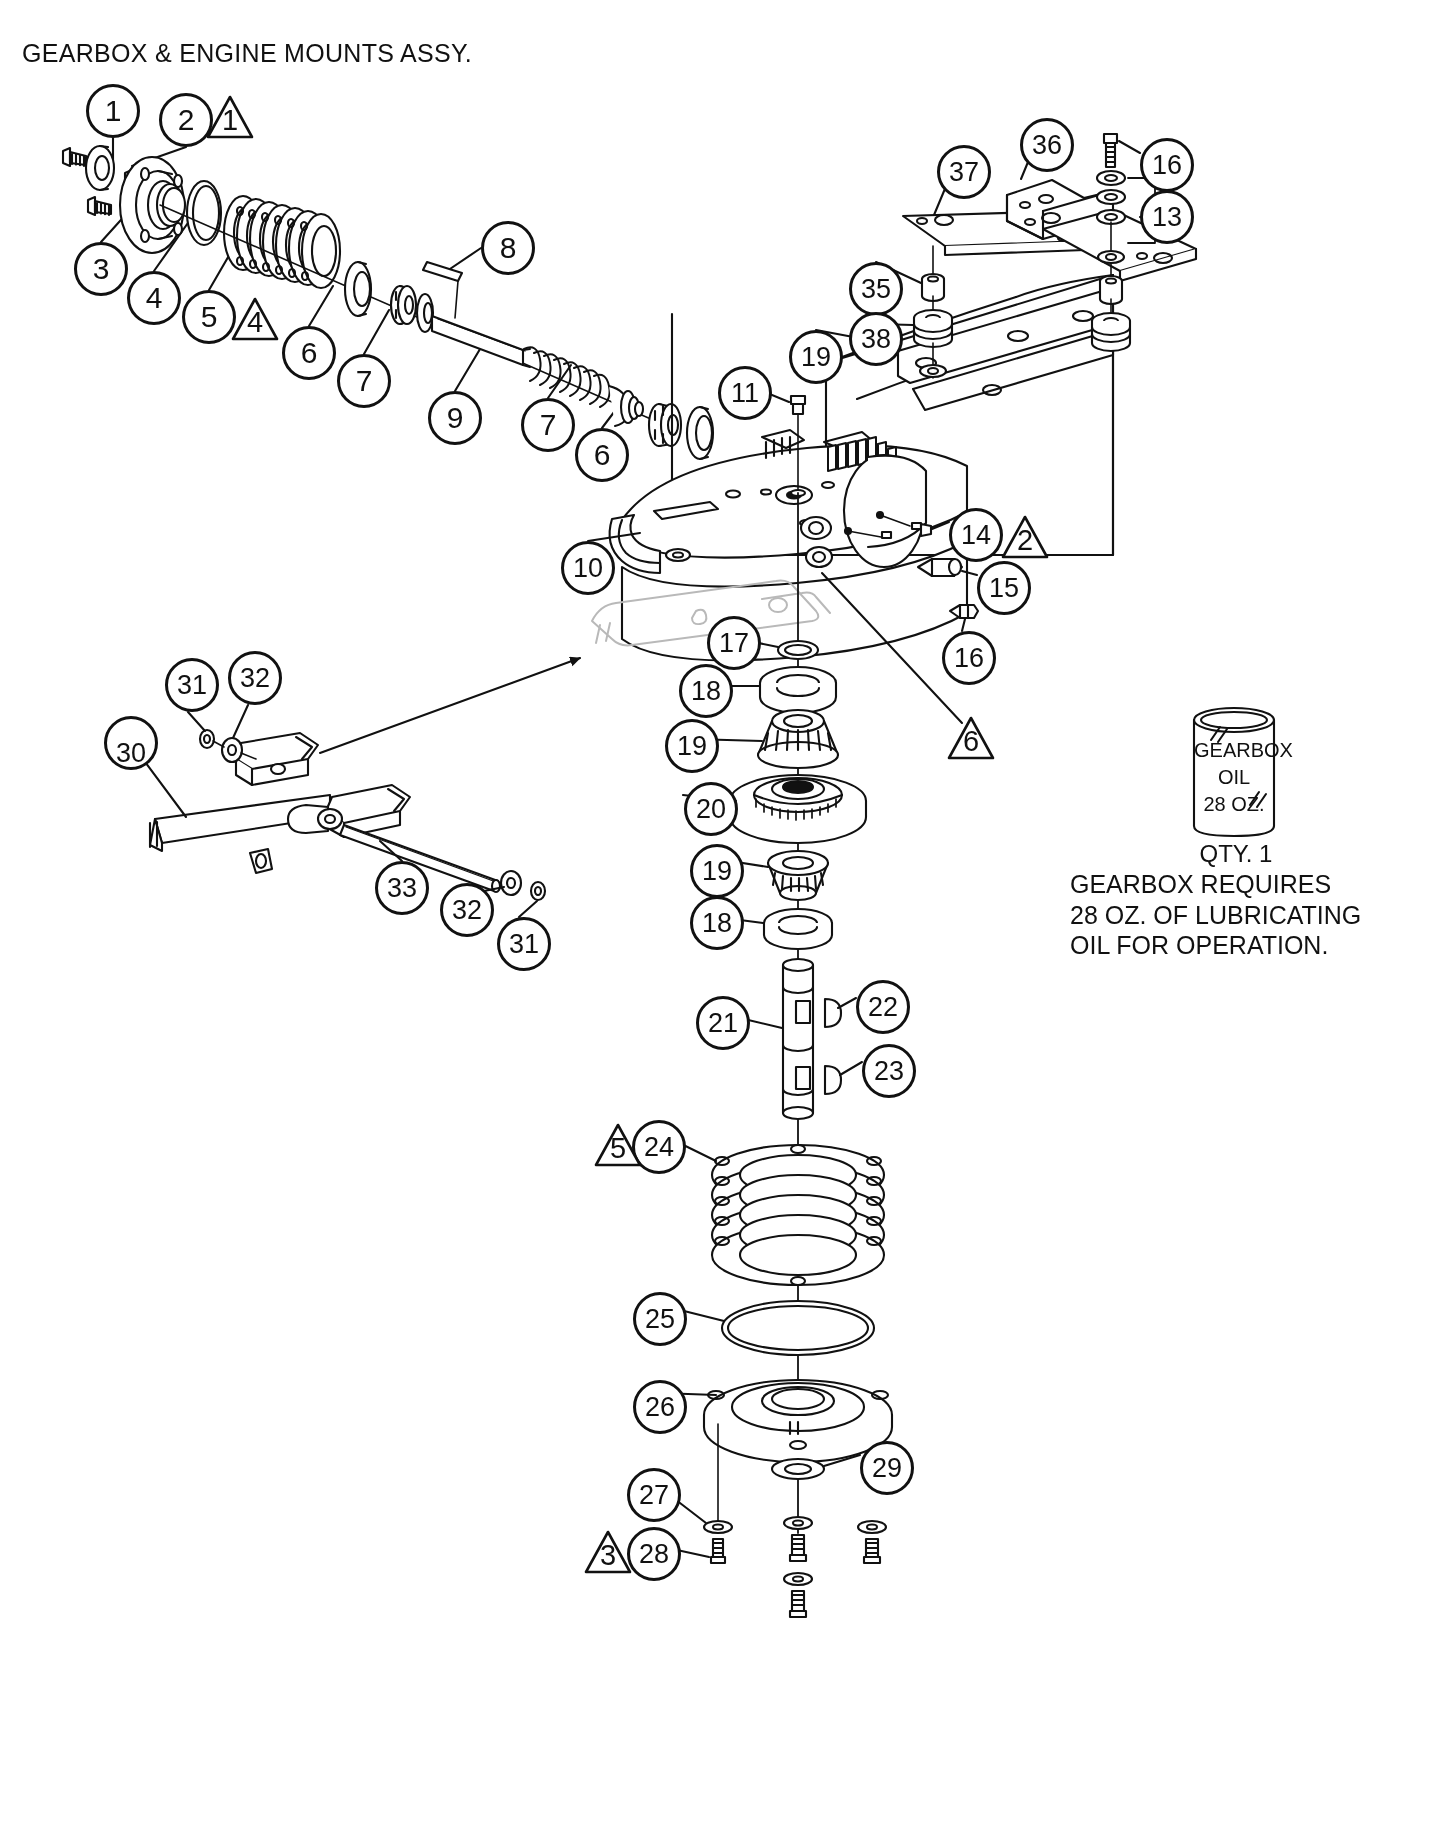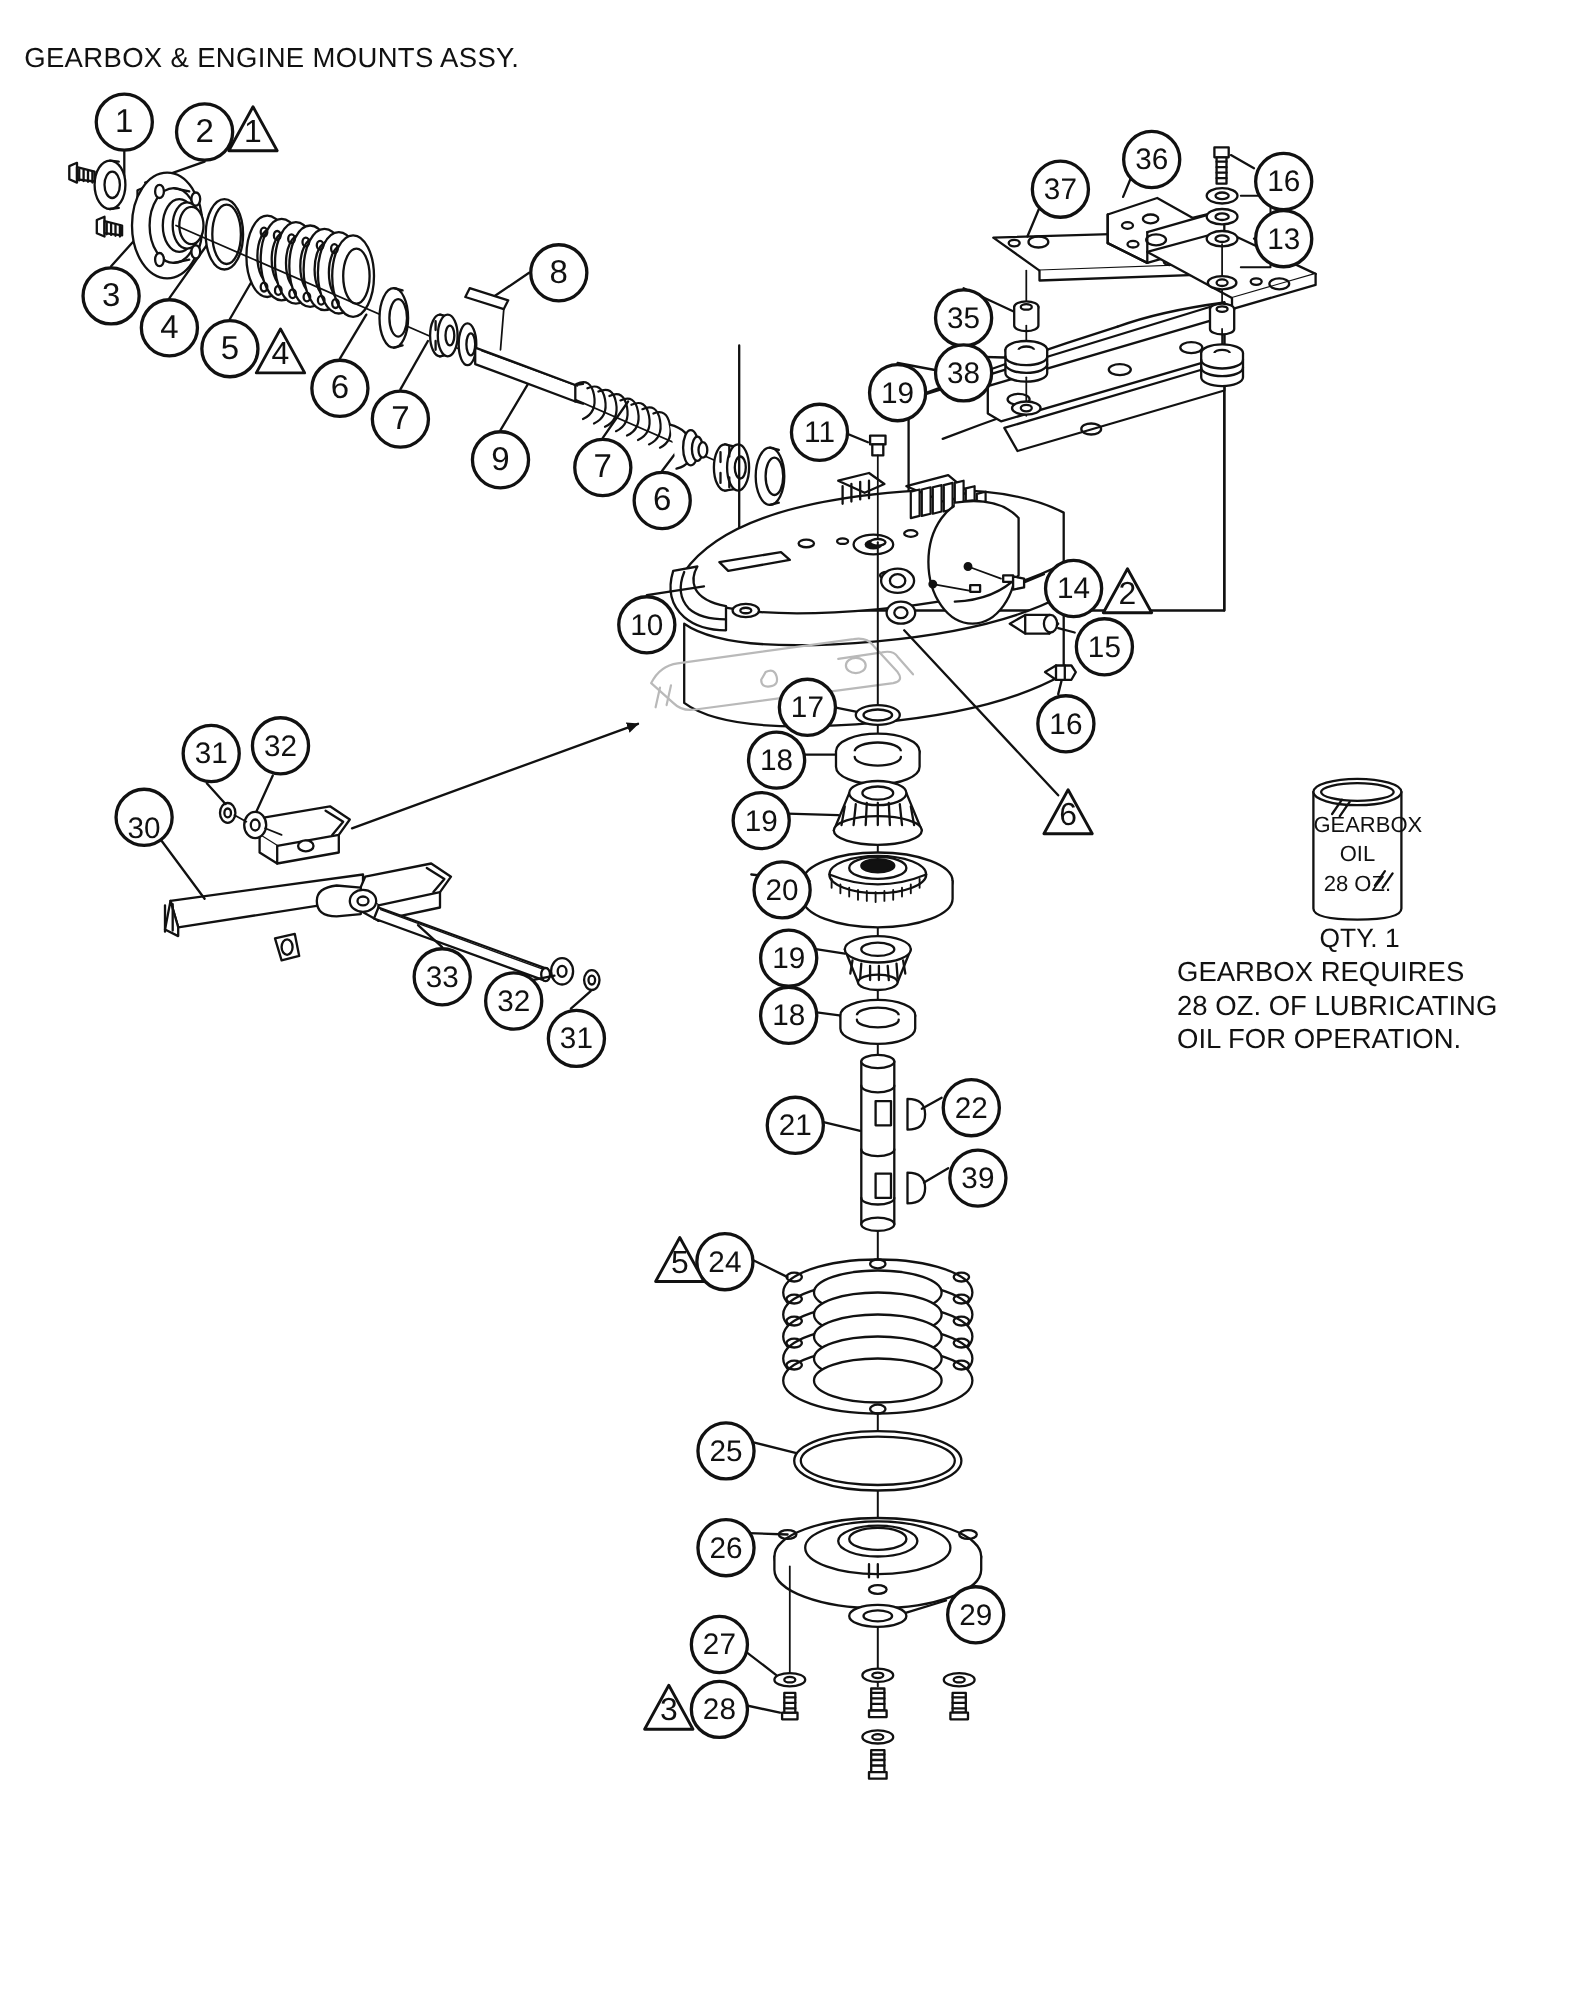--- a/index.html
+++ b/index.html
@@ -666,21 +666,21 @@
   <div class="bal s" style="left:690px;top:863px;width:54px;height:54px;">
       <span>18</span>
     </div>
   <div class="bal s" style="left:696px;top:963px;width:54px;height:54px;">
       <span>21</span>
     </div>
   <div class="bal s" style="left:856px;top:947px;width:54px;height:54px;">
       <span>22</span>
     </div>
   <div class="bal s" style="left:862px;top:1011px;width:54px;height:54px;">
-      <span>39</span>
+      <span>23</span>
     </div>
   <div class="bal s" style="left:632px;top:1087px;width:54px;height:54px;">
       <span>24</span>
     </div>
   <div class="bal s" style="left:633px;top:1259px;width:54px;height:54px;">
       <span>25</span>
     </div>
   <div class="bal s" style="left:633px;top:1347px;width:54px;height:54px;">
       <span>26</span>
     </div>

